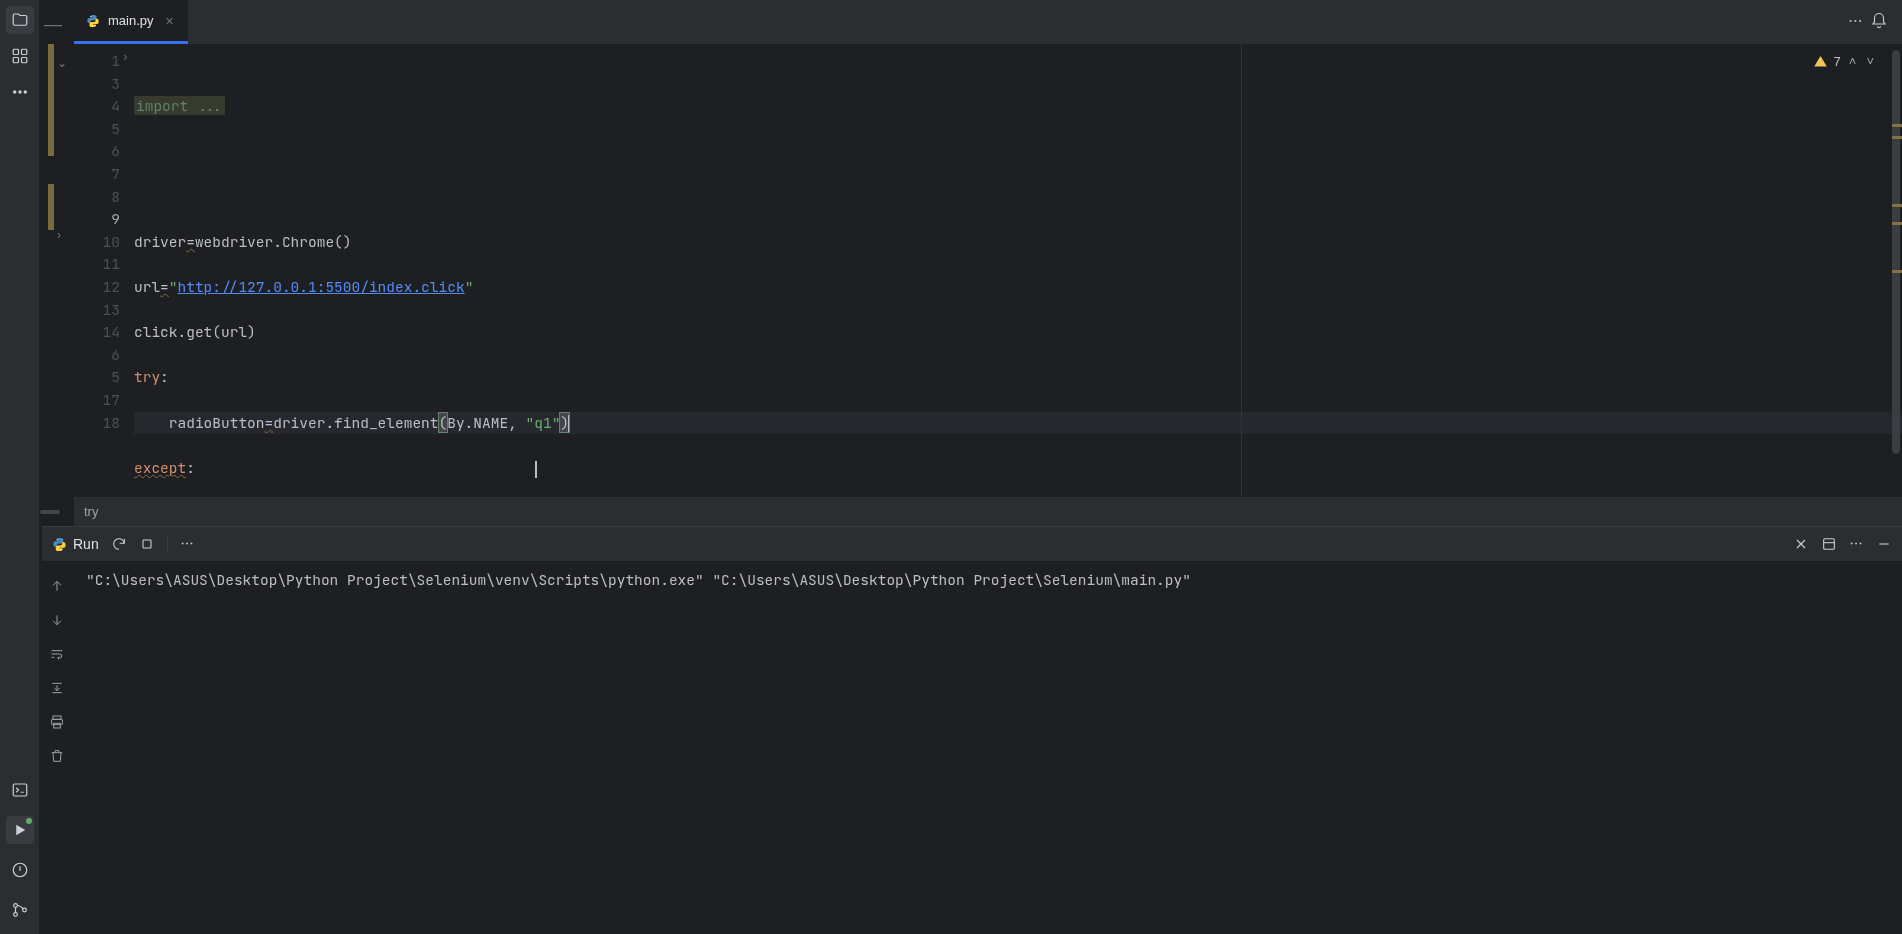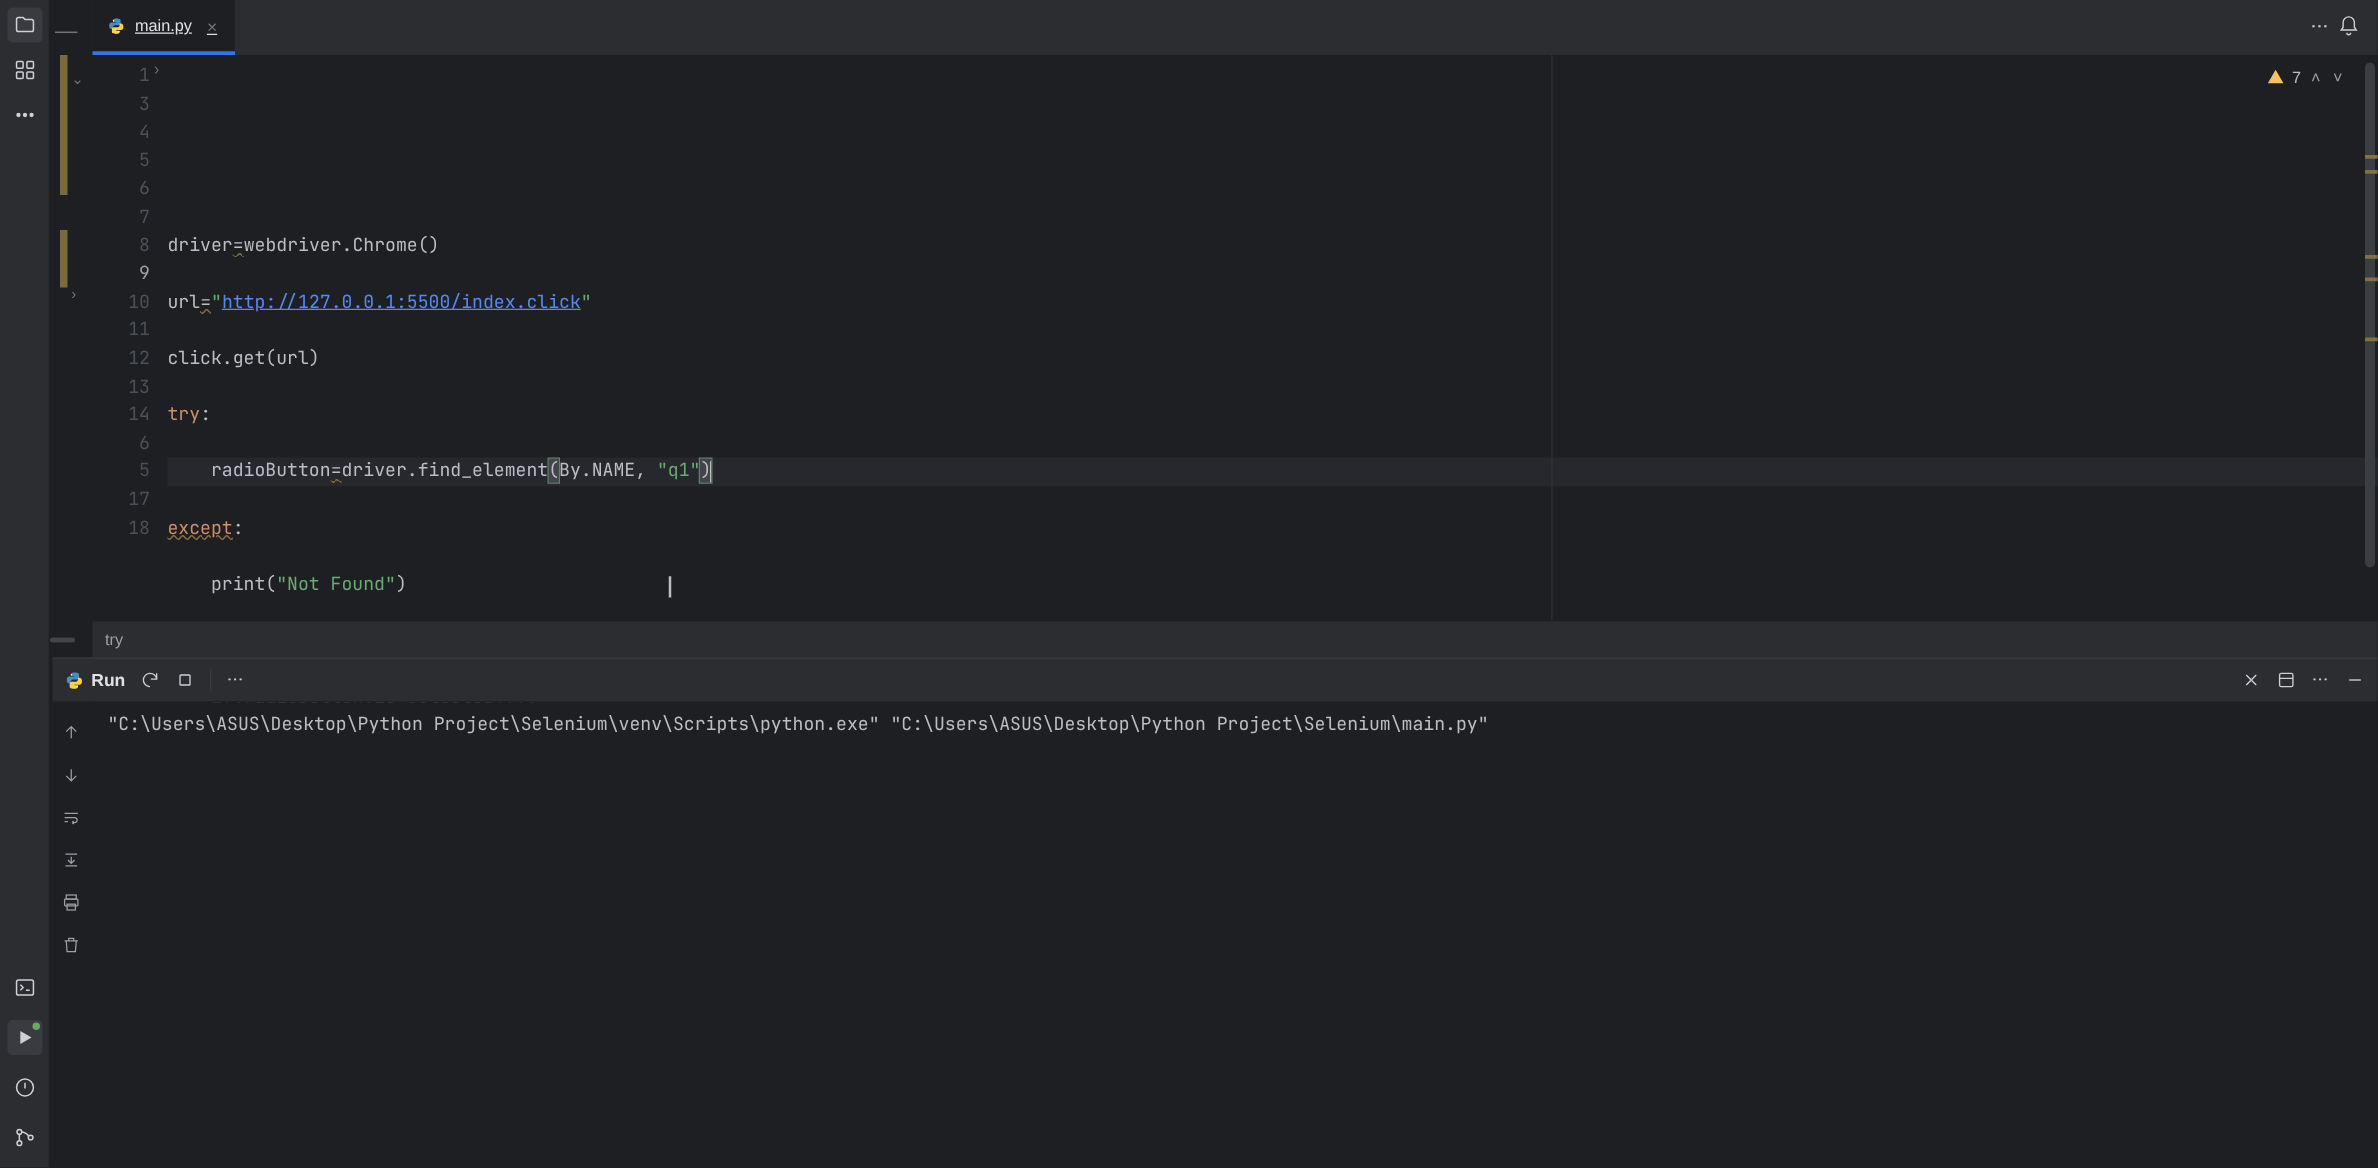--- a/index.html
+++ b/index.html
@@ -51,21 +51,21 @@
 .gutter-col2 .mini-btn svg{width:16px;height:16px; stroke:#9da0a8; fill:none; stroke-width:1.5;}
 
 
 .tab-bar {
   position:absolute; left:74px; top:0; right:0; height:44px;
   background:#2b2d30; display:flex; align-items:flex-start;
 }
 .tab {
   height:44px; padding:0 14px 0 12px; display:flex; align-items:center; gap:8px;
   background:#1e1f22; border-bottom:3px solid #3574f0; position:relative;
-  font-size:13px; color:#dfe1e5; cursor:pointer;text-decoration:underline;
+  font-size:13px; color:#dfe1e5; cursor:pointer;
 }
 .tab .tab-close { color:#6f737a; font-size:14px; margin-left:4px;}
 .tab .py-icon { width:14px;height:14px; }
 .tab-bar-right { margin-left:auto; display:flex; align-items:center; gap:6px; padding-right:14px; height:44px;}
 .tab-bar-right .dots{ color:#ced0d6; letter-spacing:2px; transform:rotate(90deg); font-size:14px; cursor:pointer;}
 .tab-bar-right .bell svg{ width:18px;height:18px; stroke:#ced0d6; fill:none; stroke-width:1.5;}
 
 
 .collapse-handle {
   position:absolute; left:57px; top:56px; width:14px; height:14px;
@@ -136,21 +136,21 @@
 .dragger {
   position:absolute; left:40px; top:510px; width:20px; height:4px; background:#43454a; border-radius:2px;
 }
 
 
 .run-header {
   position:absolute; left:42px; top:526px; right:0; height:36px;
   background:#2b2d30; border-top:1px solid #393b40; border-bottom:1px solid #1e1f22;
   display:flex; align-items:center; padding:0 10px; gap:12px;
 }
-.run-header .run-label { display:flex; align-items:center; gap:6px; color:#dfe1e5; font-size:14px; font-weight:700;}
+.run-header .run-label { display:flex; align-items:center; gap:6px; color:#dfe1e5; font-size:14px; font-weight:400;}
 .run-header .run-label .py-icon{width:15px;height:15px;}
 .run-header .rerun svg, .run-header .stop svg { width:15px;height:15px;}
 .run-header .rerun svg{ fill:none; stroke:#ced0d6; stroke-width:1.8;}
 .run-header .stop svg{ fill:none; stroke:#db5c5c; stroke-width:2;}
 .run-header .dots{ color:#ced0d6; transform:rotate(90deg); letter-spacing:2px; cursor:pointer;}
 .run-header .spacer{ flex:1;}
 .run-header .rbtn{ cursor:pointer; color:#ced0d6; display:flex; align-items:center;}
 .run-header .rbtn svg{width:16px;height:16px; stroke:#ced0d6; fill:none; stroke-width:1.6;}
 
 .run-console {
@@ -258,20 +258,21 @@
     <div>12</div>
     <div>13</div>
     <div>14</div>
     <div>6</div>
     <div>5</div>
     <div>17</div>
     <div>18</div>
   </div>
   <div class="code-area">
     <span class="fold-chevron">›</span>
+<div class="code-line"><span class="tok-cmt">import ...</span></div>
 <div class="code-line"></div>
 <div class="code-line"></div>
 <div class="code-line"><span>driver</span><span class="tok-wavy">=</span><span>webdriver.Chrome()</span></div>
 <div class="code-line"><span>url</span><span class="tok-wavy">=</span><span class="tok-str">"</span><span class="tok-url">http://127.0.0.1:5500/index.click</span><span class="tok-str">"</span></div>
 <div class="code-line"><span>click.get(url)</span></div>
 <div class="code-line"><span class="tok-kw">try</span><span>:</span></div>
 <div class="code-line hl"><span>    radioButton</span><span class="tok-wavy">=</span><span>driver.find_element</span><span class="paren-hl">(</span><span>By.NAME</span><span>, </span><span class="tok-str">"q1"</span><span class="paren-hl">)</span><span class="caret"></span></div>
 <div class="code-line"><span class="tok-kw tok-wavy">except</span><span>:</span></div>
 <div class="code-line"><span>    print(</span><span class="tok-str">"Not Found"</span><span>)</span></div>
 <div class="code-line"><span class="tok-kw">else</span><span>:</span></div>

